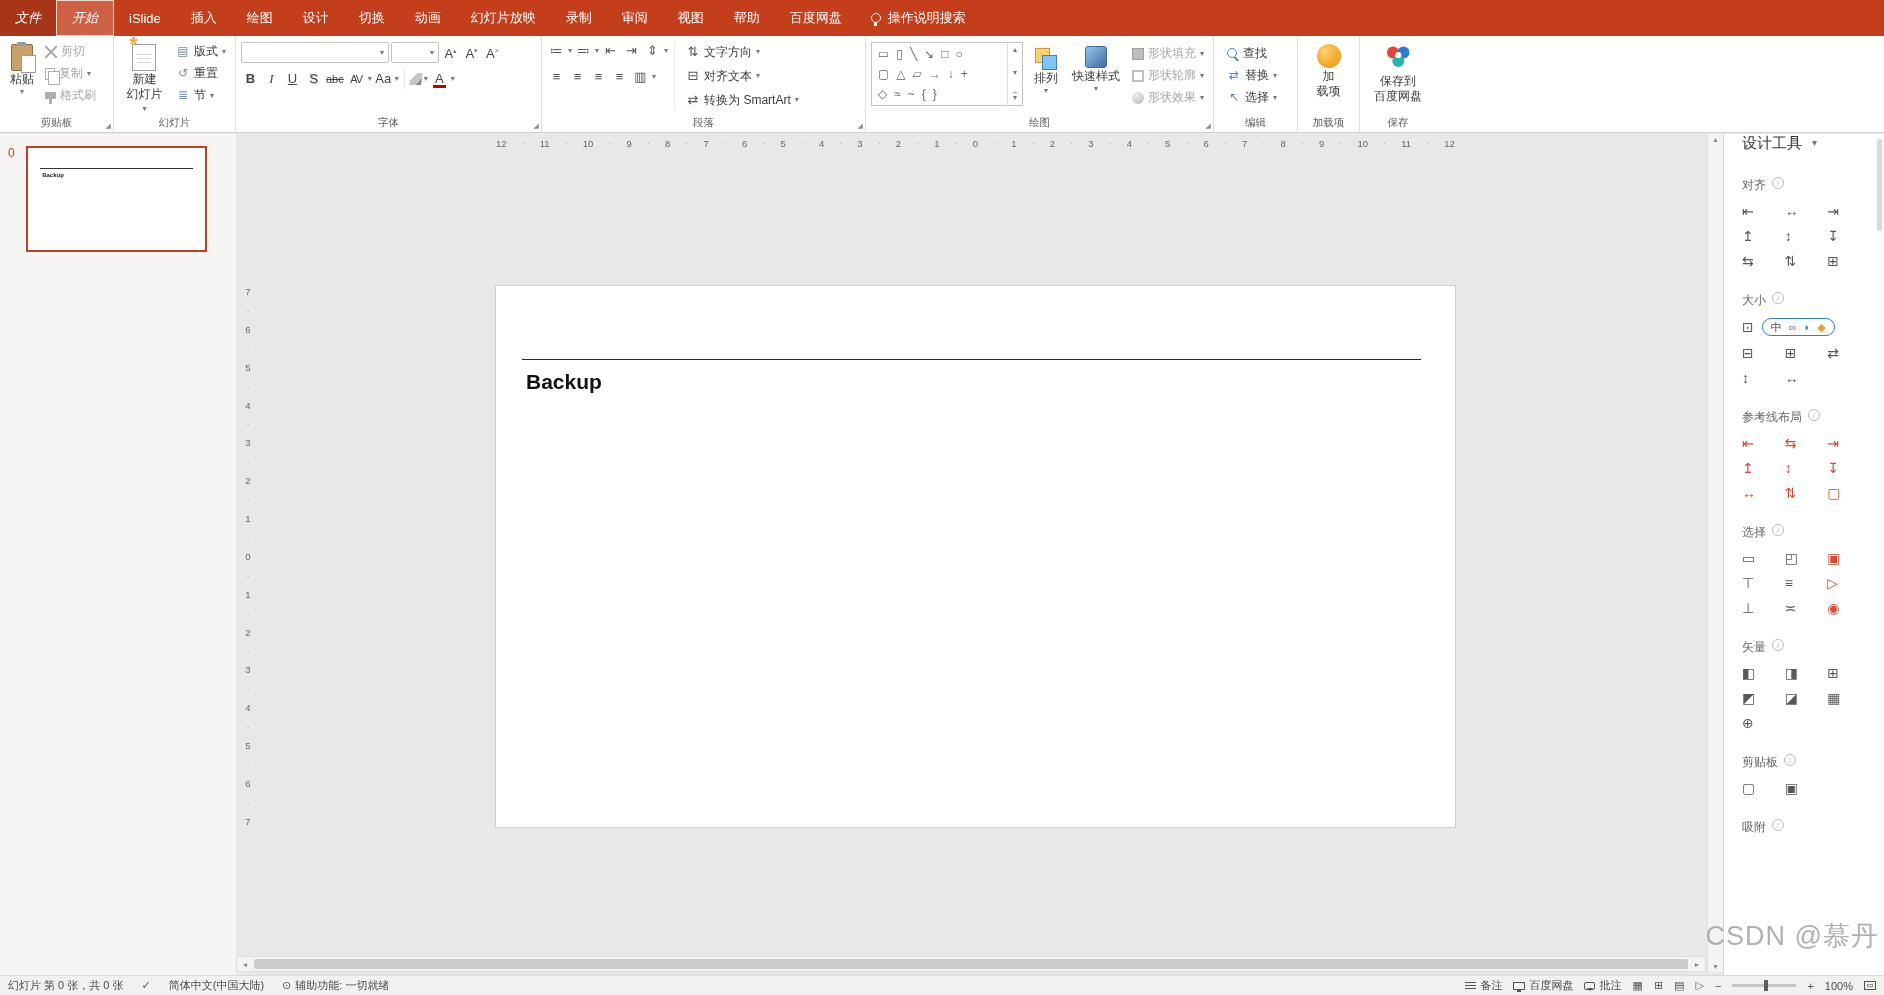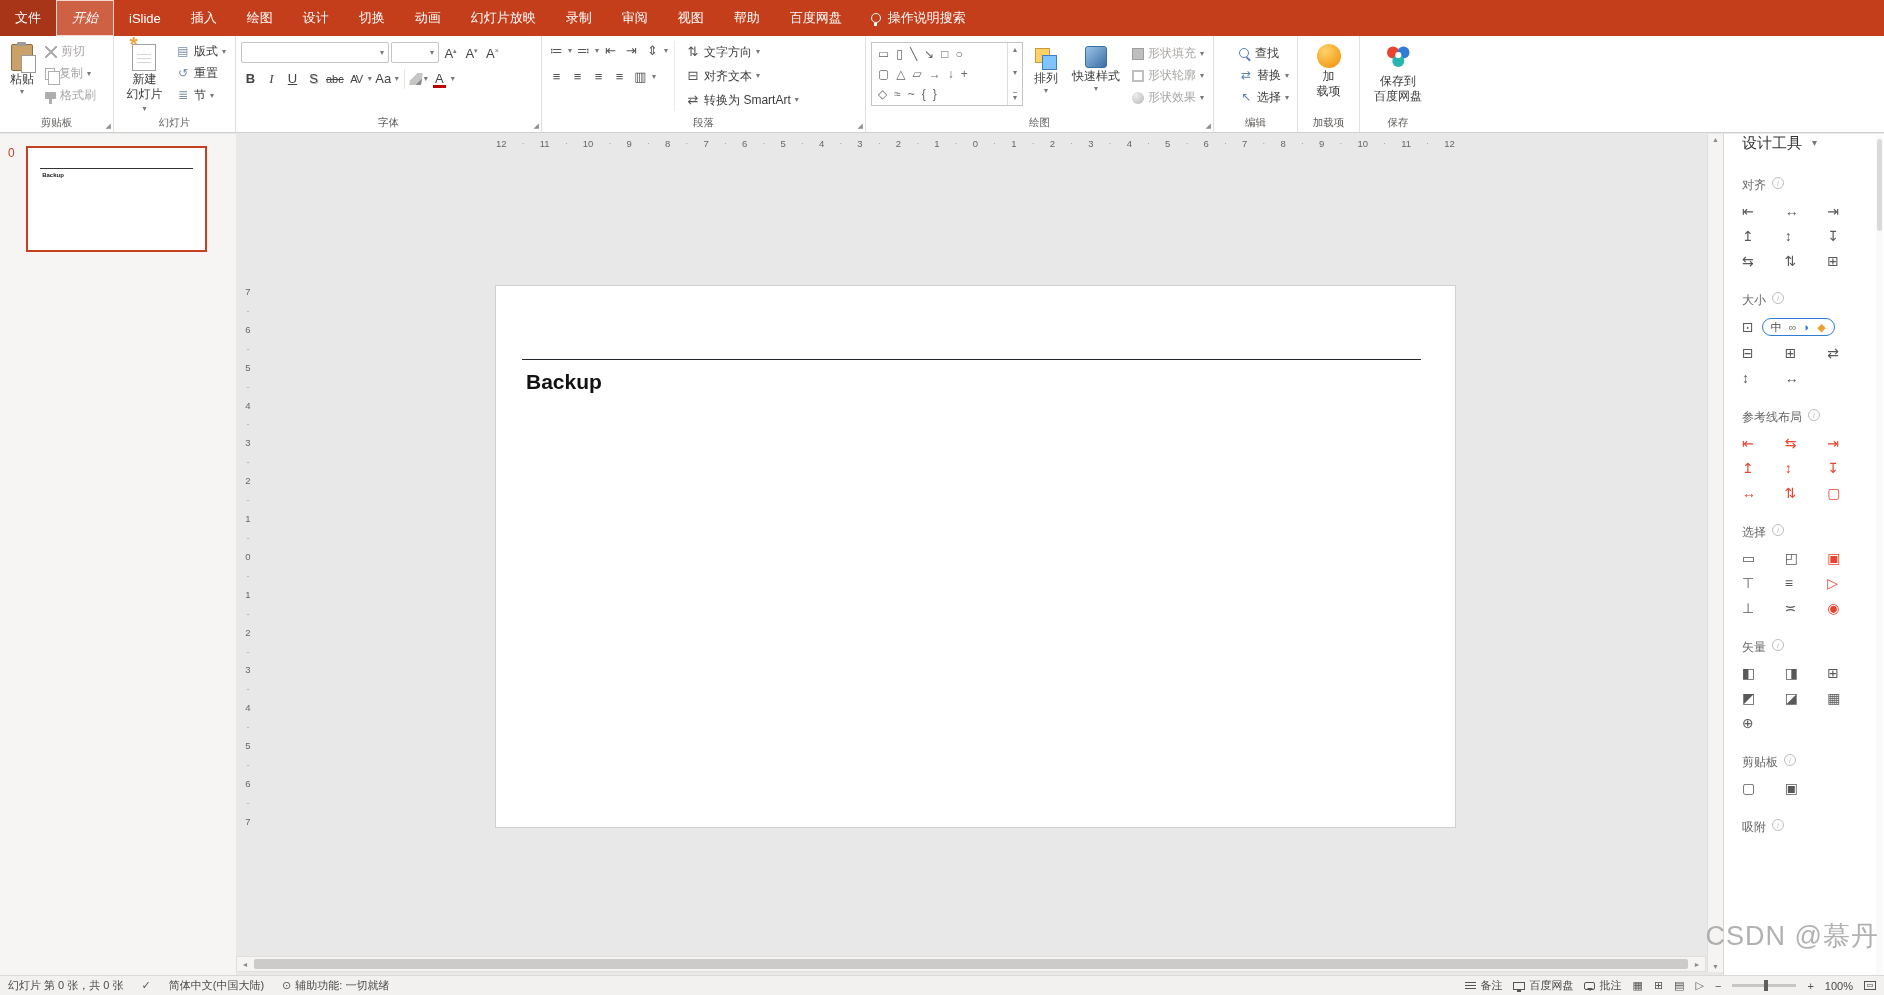--- a/index.html
+++ b/index.html
@@ -6,21 +6,21 @@
     --brand:#C43E1C; --bd:#E1DFDD; --dis:#A9A7A5; --ink:#3b3b3b;
   }
   *{box-sizing:border-box; margin:0; padding:0;}
   html,body{width:1884px;height:995px;overflow:hidden;}
   body{font-family:"Liberation Sans","DejaVu Sans",sans-serif;background:#E8E8E8;color:#333;}
   .app{position:relative;width:1884px;height:995px;overflow:hidden;}
 
   
   .tabbar{height:36px;background:var(--brand);display:flex;align-items:stretch;color:#fff;font-size:13px;}
   .tab{padding:0 15px;display:flex;align-items:center;cursor:pointer;white-space:nowrap;}
-  .tab.file{background:rgba(0,0,0,.14);}
+  .tab.file{background:rgba(0,0,0,.14);font-style:italic;}
   .tab.selected{background:rgba(255,255,255,.18);border:1px solid rgba(255,255,255,.75);font-style:italic;}
   .tb-search{display:flex;align-items:center;gap:7px;margin-left:14px;cursor:pointer;}
   .bulb{width:10px;height:10px;border:1.5px solid #fff;border-radius:50%;position:relative;display:inline-block;}
   .bulb::after{content:"";position:absolute;left:2px;bottom:-4px;width:3px;height:3px;background:#fff;}
 
   
   .ribbon{height:97px;background:#FFFFFF;border-bottom:1px solid #D2D0CE;display:flex;align-items:stretch;}
   .rgroup{position:relative;padding:4px 5px 17px 5px;border-right:1px solid var(--bd);display:flex;align-items:flex-start;}
   .glabel{position:absolute;bottom:2px;left:0;right:0;text-align:center;font-size:10.5px;color:#605E5C;}
   .launcher{position:absolute;bottom:2px;right:2px;font-size:7px;color:#8f8f8f;cursor:pointer;}
@@ -371,21 +371,21 @@
           <span class="sw sw-effects"></span>
           <span>形状效果</span>
           <span class="cv"></span>
         </div>
       </div>
       <span class="glabel">绘图</span>
       <span class="launcher"></span>
     </div>
 
     <div class="rgroup" style="width:84px;padding-top:6px;">
-      <div class="smallcol" style="margin-left:16px;">
+      <div class="smallcol" style="margin-left:4px;">
         <div class="sbtn">
           <span class="i-find"></span>
           <span>查找</span>
         </div>
         <div class="sbtn">
           <span class="gi">⇄</span>
           <span>替换</span>
           <span class="cv"></span>
         </div>
         <div class="sbtn">

